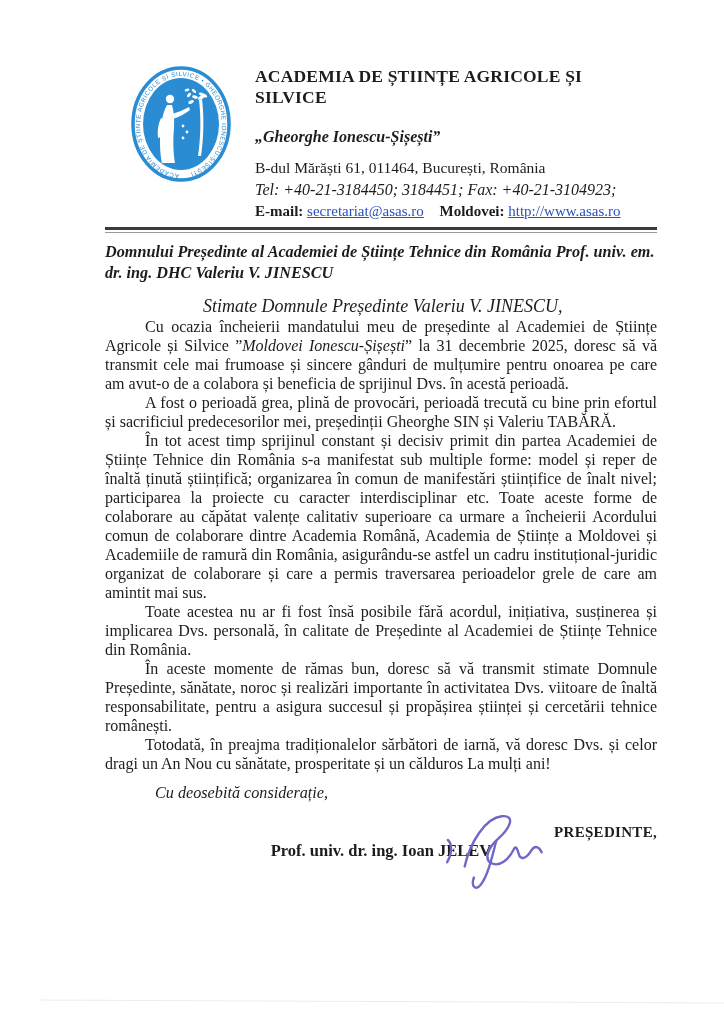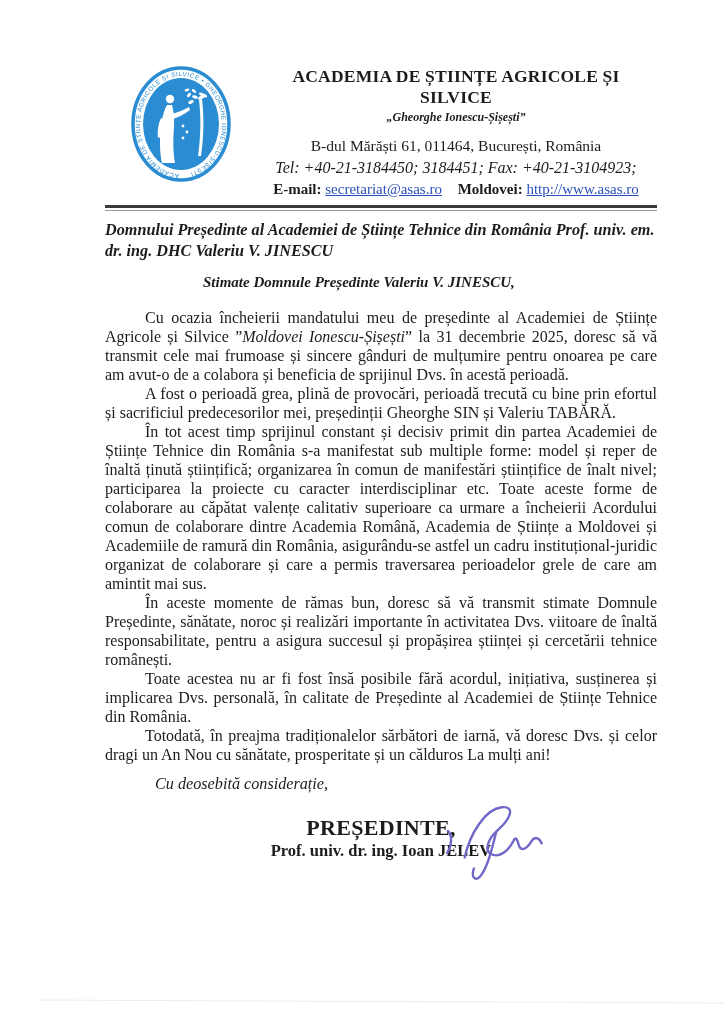--- a/index.html
+++ b/index.html
@@ -9,23 +9,23 @@
     background:#ffffff;
     font-family:"Liberation Serif", serif;
     color:var(--ink,#1c1c1c);
     overflow:hidden;
   }
   .content{position:absolute;left:105px;top:66px;width:552px;}
 
   
   .letterhead{display:flex;align-items:flex-start;}
   .logo{width:100px;height:116px;margin-left:26px;flex:0 0 auto;}
-  .header-text{flex:1;text-align:center;padding-left:24px;line-height:1.22;}
+  .header-text{flex:1;text-align:left;padding-left:24px;line-height:1.22;}
   .academy-name{font-weight:bold;font-size:17.5px;letter-spacing:.2px;}
-  .academy-subtitle{font-weight:bold;font-style:italic;font-size:12px;margin-top:1px;}
+  .academy-subtitle{font-weight:bold;font-style:italic;font-size:16px;margin-top:18px;}
   .address-line{font-size:15.5px;margin-top:13px;}
   .phone-line{font-style:italic;font-size:16px;margin-top:2px;}
   .contact-line{font-size:15px;margin-top:2px;}
   .bold{font-weight:bold;}
   .gap-left{margin-left:12px;}
   a.link{color:var(--link_blue,#2b50bd);text-decoration:underline;}
 
   .rule{
     margin-top:7px;height:2px;
     border-top:3px solid var(--rule_dark,#3a3a3a);
@@ -33,36 +33,36 @@
   }
 
   
   p{margin:0;}
   .addressee{
     margin-top:9px;
     font-weight:bold;font-style:italic;
     font-size:16.2px;line-height:21px;
   }
   .salutation{
-    margin-top:12px;margin-bottom:17px;
+    margin-top:12px;
     padding-left:98px;
-    font-weight:bold;font-style:italic;
-    font-size:15px;
+    font-weight:normal;font-style:italic;
+    font-size:18px;
   }
   .body-p{
     font-size:16px;line-height:19px;
     text-align:justify;text-indent:40px;
   }
   .closing{
     margin-top:11px;
     padding-left:50px;
     font-style:italic;font-size:16.2px;
   }
   .sig-block{position:relative;margin-top:21px;text-align:center;}
-  .sig-title{font-weight:bold;font-size:22px;letter-spacing:.3px;}
+  .sig-title{font-weight:bold;font-size:15px;letter-spacing:.3px;text-align:right;}
   .sig-name{font-weight:bold;font-size:16.5px;margin-top:0;}
   .signature-svg{
     position:absolute;left:322px;top:-18px;
     width:120px;height:86px;
     transform:rotate(-6deg);
     pointer-events:none;
   }
   .scan-edge{
     position:absolute;left:40px;right:0;bottom:22px;height:1px;
     background:#ececec;transform:rotate(.25deg);
@@ -123,22 +123,22 @@
     <div class="rule"></div>
 
     <p class="addressee">Domnului Președinte al Academiei de Științe Tehnice din România Prof. univ. em. dr. ing. DHC Valeriu V. JINESCU</p>
 
     <p class="salutation">Stimate Domnule Președinte Valeriu V. JINESCU,</p>
 
     <p class="body-p"><span>Cu ocazia încheierii mandatului meu de președinte al Academiei de Științe Agricole și Silvice ”</span><em>Moldovei Ionescu-Șișești</em><span>” la 31 decembrie 2025, doresc să vă transmit cele mai frumoase și sincere gânduri de mulțumire pentru onoarea pe care am avut-o de a colabora și beneficia de sprijinul Dvs. în acestă perioadă.</span></p>
 
     <p class="body-p">A fost o perioadă grea, plină de provocări, perioadă trecută cu bine prin efortul și sacrificiul predecesorilor mei, președinții Gheorghe SIN și Valeriu TABĂRĂ.</p>
     <p class="body-p">În tot acest timp sprijinul constant și decisiv primit din partea Academiei de Științe Tehnice din România s-a manifestat sub multiple forme: model și reper de înaltă ținută științifică; organizarea în comun de manifestări științifice de înalt nivel; participarea la proiecte cu caracter interdisciplinar etc. Toate aceste forme de colaborare au  căpătat valențe calitativ superioare ca urmare a încheierii Acordului comun de colaborare dintre Academia Română, Academia de Științe a Moldovei și Academiile de ramură din România, asigurându-se astfel un cadru instituțional-juridic organizat de colaborare și care a permis traversarea perioadelor grele de care am amintit mai sus.</p>
+    <p class="body-p">Toate acestea nu ar fi fost însă posibile fără acordul, inițiativa, susținerea și implicarea Dvs. personală, în calitate de Președinte al Academiei de Științe Tehnice din România.</p>
     <p class="body-p">În aceste momente de rămas bun, doresc să vă transmit stimate Domnule Președinte, sănătate, noroc și realizări importante în activitatea Dvs. viitoare de înaltă responsabilitate, pentru a asigura succesul și propășirea științei și cercetării tehnice românești.</p>
-    <p class="body-p">Toate acestea nu ar fi fost însă posibile fără acordul, inițiativa, susținerea și implicarea Dvs. personală, în calitate de Președinte al Academiei de Științe Tehnice din România.</p>
     <p class="body-p">Totodată, în preajma tradiționalelor sărbători de iarnă, vă doresc Dvs. și celor dragi un An Nou cu sănătate, prosperitate și un călduros La mulți ani!</p>
 
     <p class="closing">Cu deosebită considerație,</p>
 
     <div class="sig-block">
       <div class="sig-title">PREȘEDINTE,</div>
       <div class="sig-name">Prof. univ. dr. ing. Ioan JELEV</div>
       <svg class="signature-svg" viewBox="0 0 120 86" aria-hidden="true">
         <g fill="none" stroke="var(--signature_ink,#7068c6)" stroke-width="2.4" stroke-linecap="round" stroke-linejoin="round">
           <path d="M22 30 C26 34 25 44 19 52"></path>

